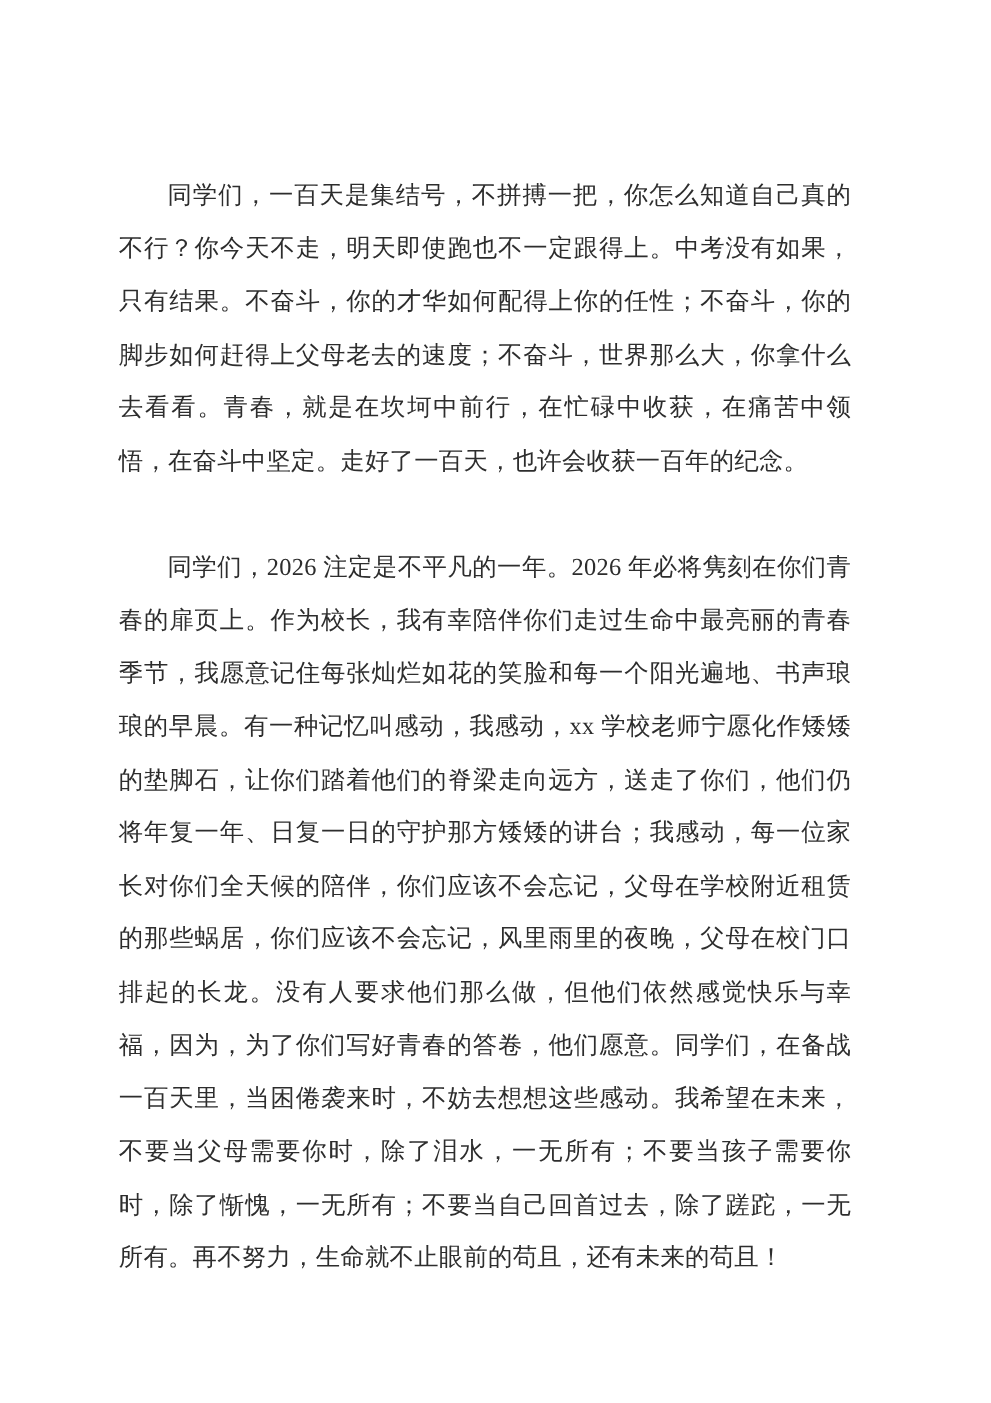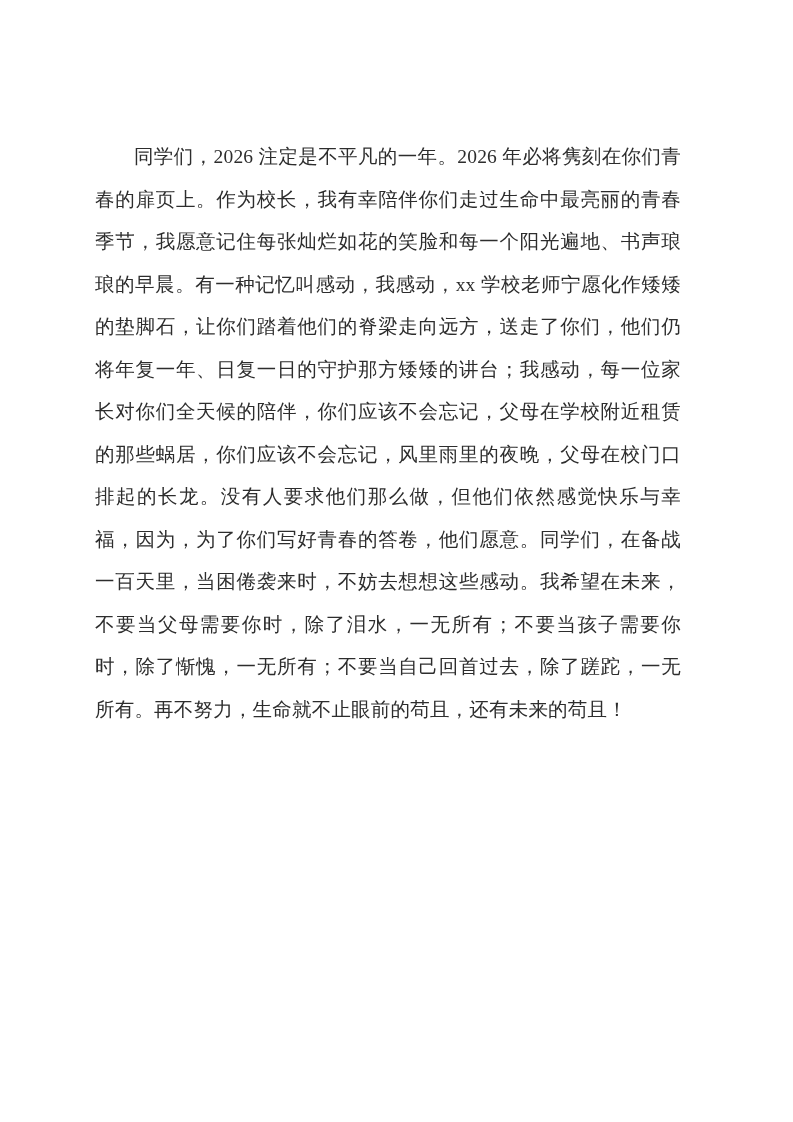--- a/index.html
+++ b/index.html
@@ -30,23 +30,23 @@
     letter-spacing: 0.2px;
   }
   .para {
     margin: 0;
     text-indent: 2em;
     text-align: justify;
     text-justify: inter-character;
   }
   .para + .para {
     margin-top: 42.5px;
-    font-weight: bold;
   }
 </style>
 </head>
 <body>
 
 <div class="page">
   <div class="content">
+    <p class="para">同学们，一百天是集结号，不拼搏一把，你怎么知道自己真的不行？你今天不走，明天即使跑也不一定跟得上。中考没有如果，只有结果。不奋斗，你的才华如何配得上你的任性；不奋斗，你的脚步如何赶得上父母老去的速度；不奋斗，世界那么大，你拿什么去看看。青春，就是在坎坷中前行，在忙碌中收获，在痛苦中领悟，在奋斗中坚定。走好了一百天，也许会收获一百年的纪念。</p>
     <p class="para">同学们，2026 注定是不平凡的一年。2026 年必将隽刻在你们青春的扉页上。作为校长，我有幸陪伴你们走过生命中最亮丽的青春季节，我愿意记住每张灿烂如花的笑脸和每一个阳光遍地、书声琅琅的早晨。有一种记忆叫感动，我感动，xx 学校老师宁愿化作矮矮的垫脚石，让你们踏着他们的脊梁走向远方，送走了你们，他们仍将年复一年、日复一日的守护那方矮矮的讲台；我感动，每一位家长对你们全天候的陪伴，你们应该不会忘记，父母在学校附近租赁的那些蜗居，你们应该不会忘记，风里雨里的夜晚，父母在校门口排起的长龙。没有人要求他们那么做，但他们依然感觉快乐与幸福，因为，为了你们写好青春的答卷，他们愿意。同学们，在备战一百天里，当困倦袭来时，不妨去想想这些感动。我希望在未来，不要当父母需要你时，除了泪水，一无所有；不要当孩子需要你时，除了惭愧，一无所有；不要当自己回首过去，除了蹉跎，一无所有。再不努力，生命就不止眼前的苟且，还有未来的苟且！</p>
   </div>
 </div>
 
 </body></html>

